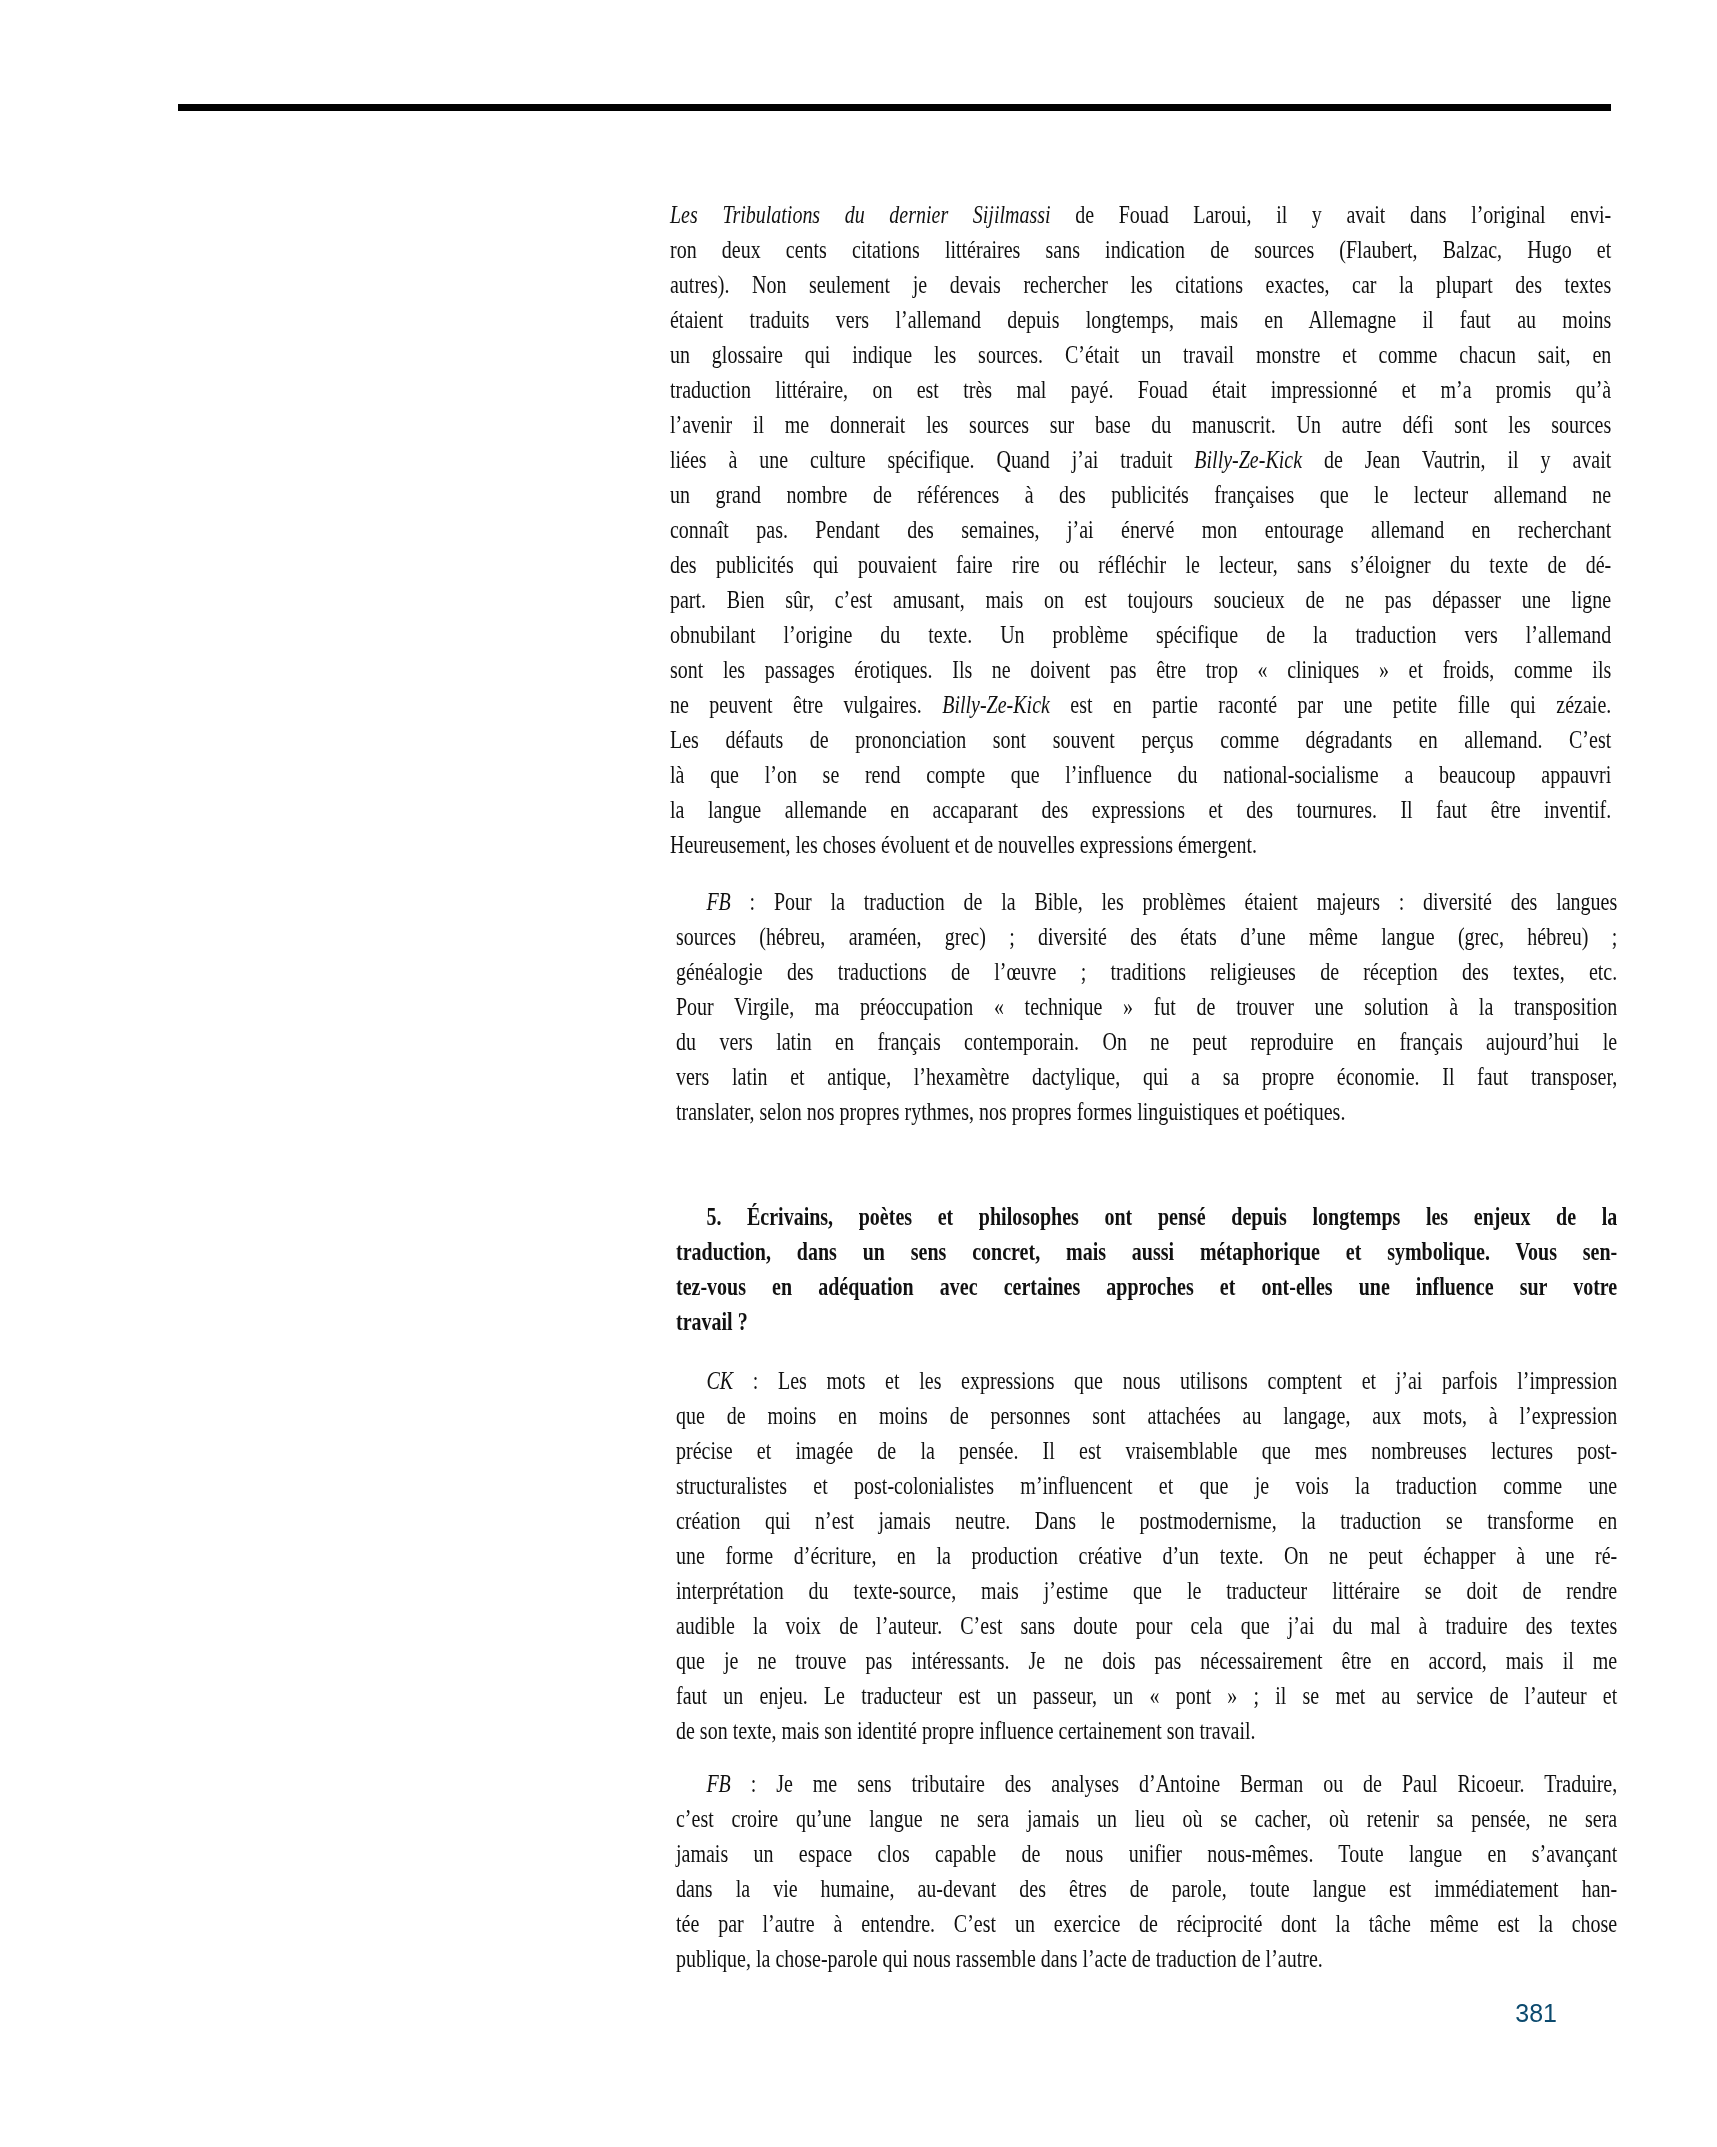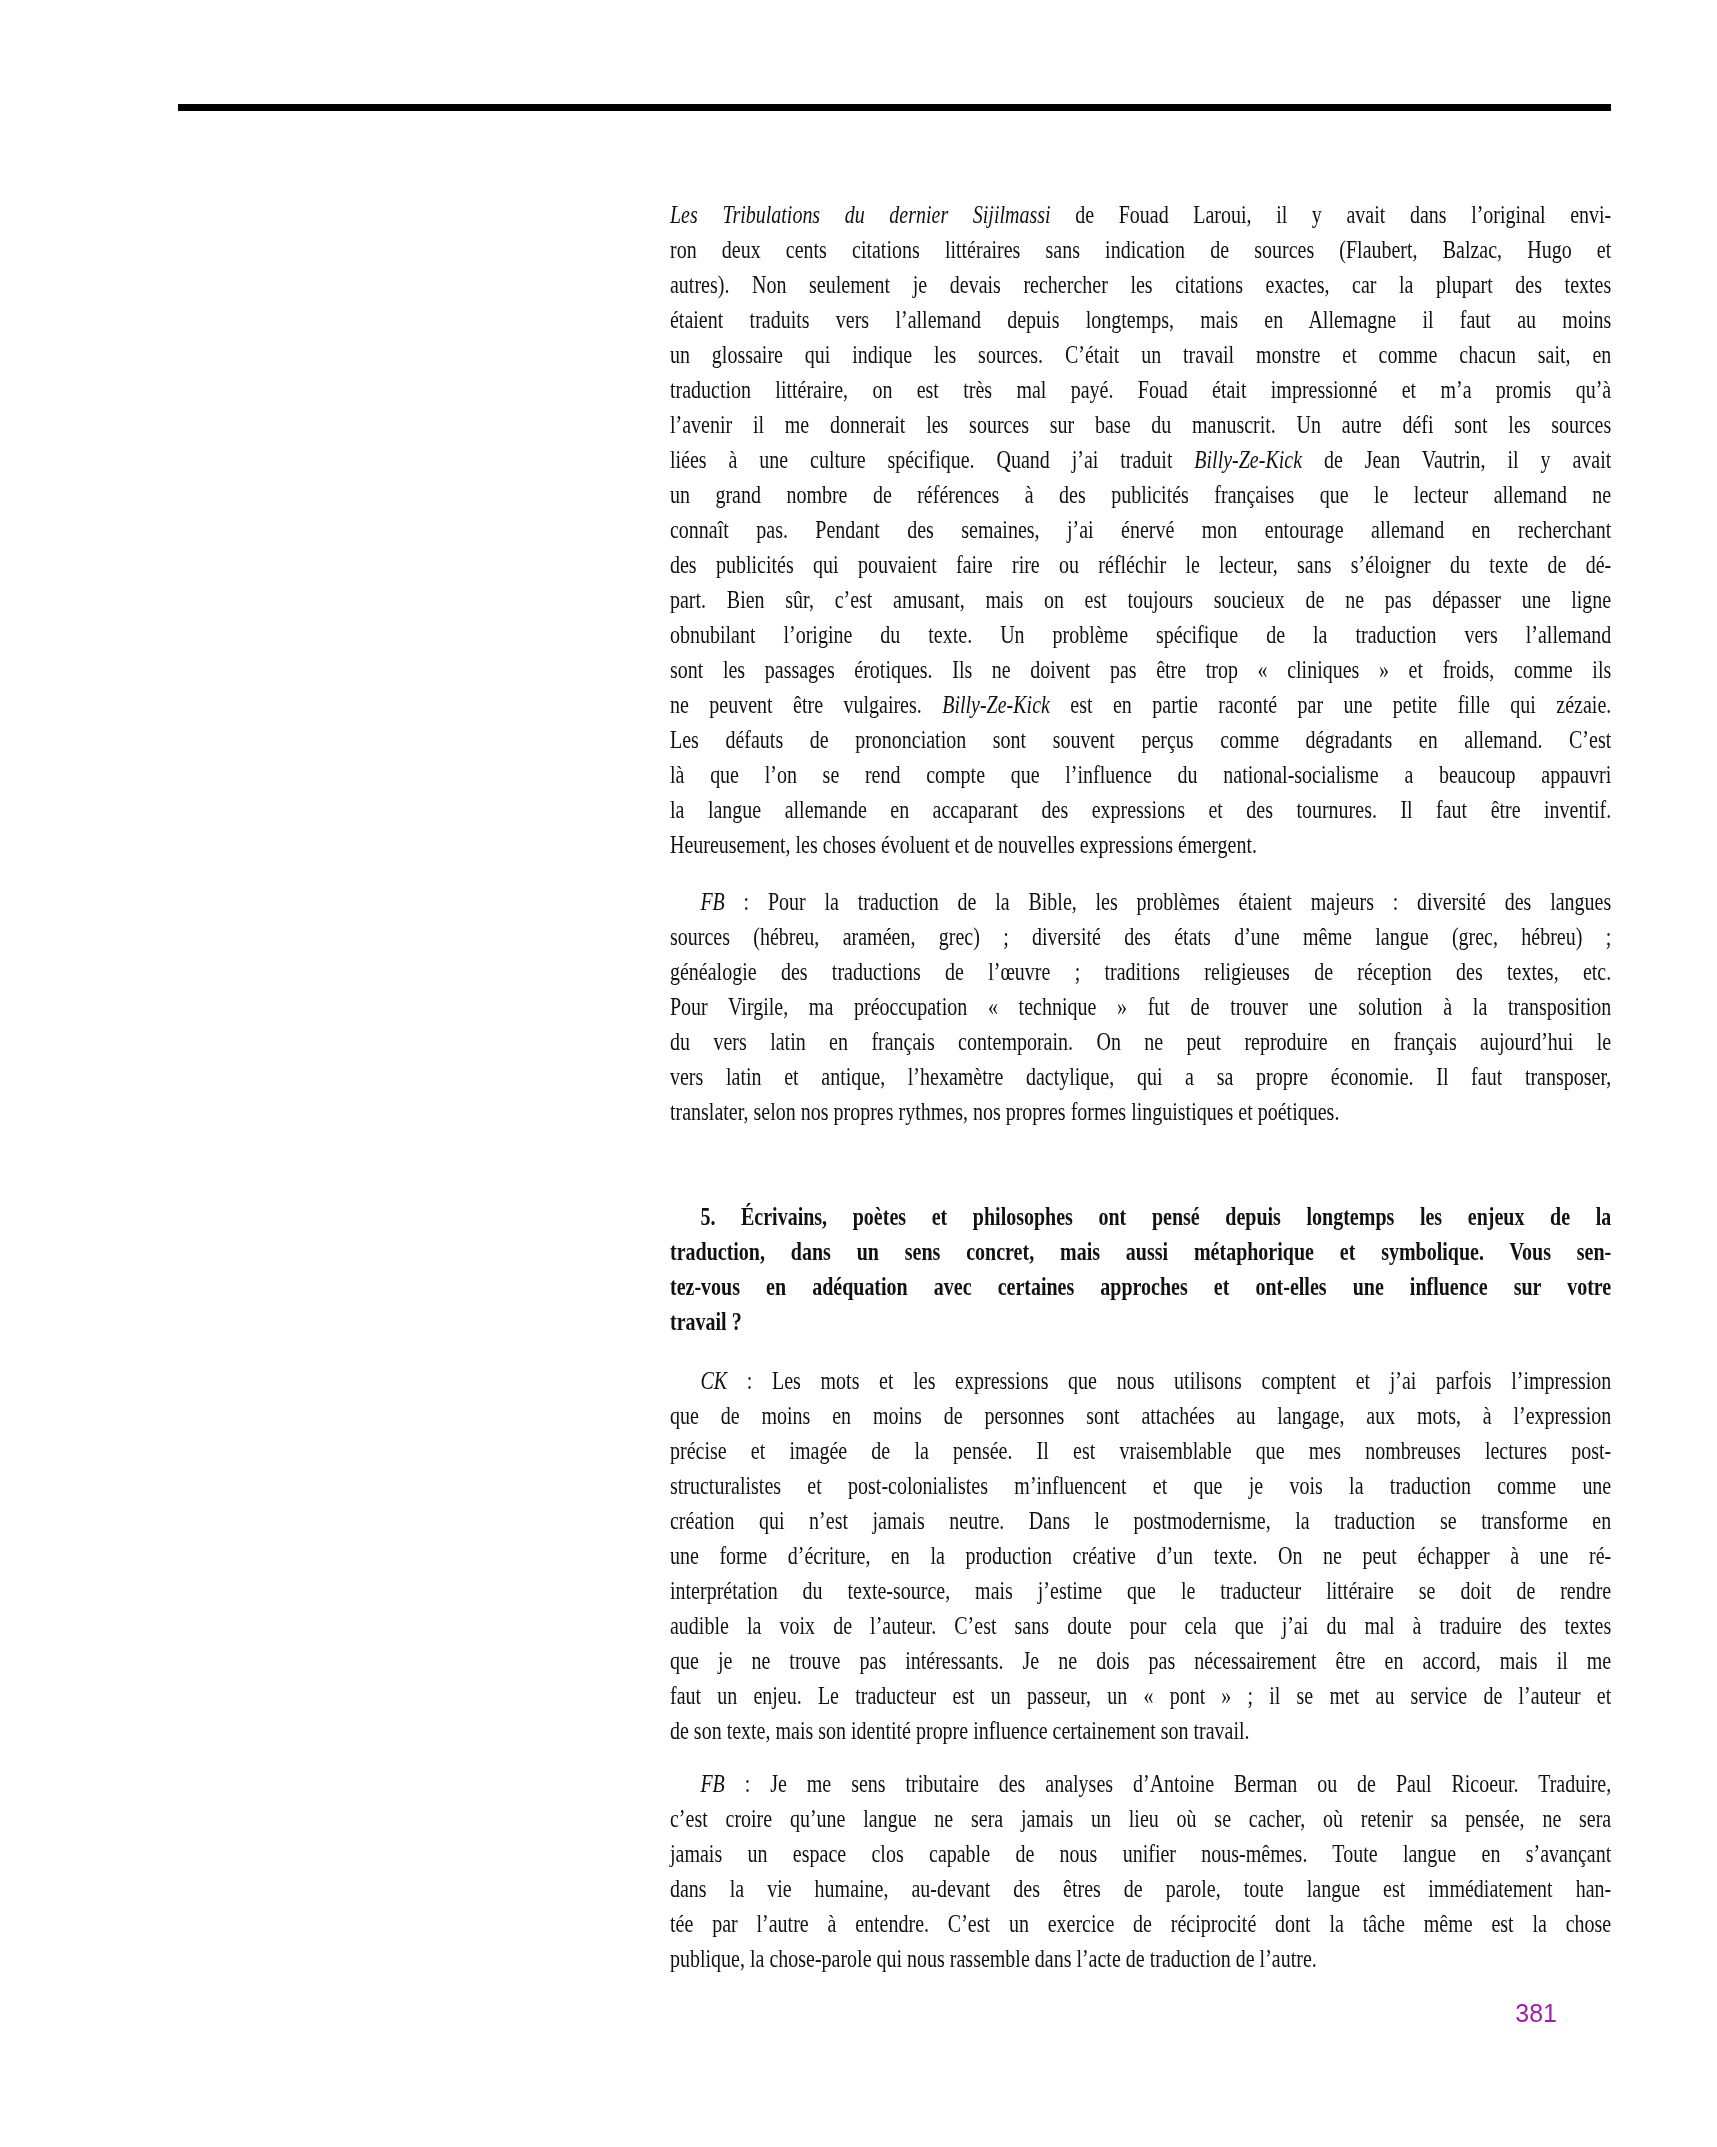--- a/index.html
+++ b/index.html
@@ -21,21 +21,21 @@
     background: #000000;
   }
   .textcol {
     position: absolute;
     left: 670px;
     top: 197px;
     width: 941px;
     font-size: 25px;
   }
   .para { margin: 0; }
-  .para + .para { margin-top: 22px; }
+  .para + .para { margin-top: 22px; margin-left: 6px; }
   .para.question { margin-top: 70px; font-weight: bold; }
   .para.question + .para { margin-top: 24px; }
   .para:last-child { margin-top: 18.3px; }
   .line {
     width: 1177px;               
     transform: scaleX(0.7997);
     transform-origin: 0 0;
     line-height: 35px;
     text-align: justify;
     text-align-last: justify;
@@ -43,21 +43,21 @@
   }
   .line.last { text-align-last: left; }
   .line.indent { text-indent: 38px; }
   .it { font-style: italic; }
   .pageno {
     position: absolute;
     right: 107px;
     top: 1999px;
     font-family: "Liberation Sans", sans-serif;
     font-size: 25px;
-    color: #a21caf;
+    color: #0c4a6e;
   }
 </style>
 </head>
 <body>
 
 <div class="page" style="color: rgb(17, 17, 17); background: rgb(255, 255, 255);">
   <div class="rule" style="background: rgb(0, 0, 0);"></div>
   <div class="textcol">
       <div class="para">
         <div class="line"><span class="it">Les Tribulations du dernier Sijilmassi</span><span> de Fouad Laroui, il y avait dans l’original envi-</span></div>

